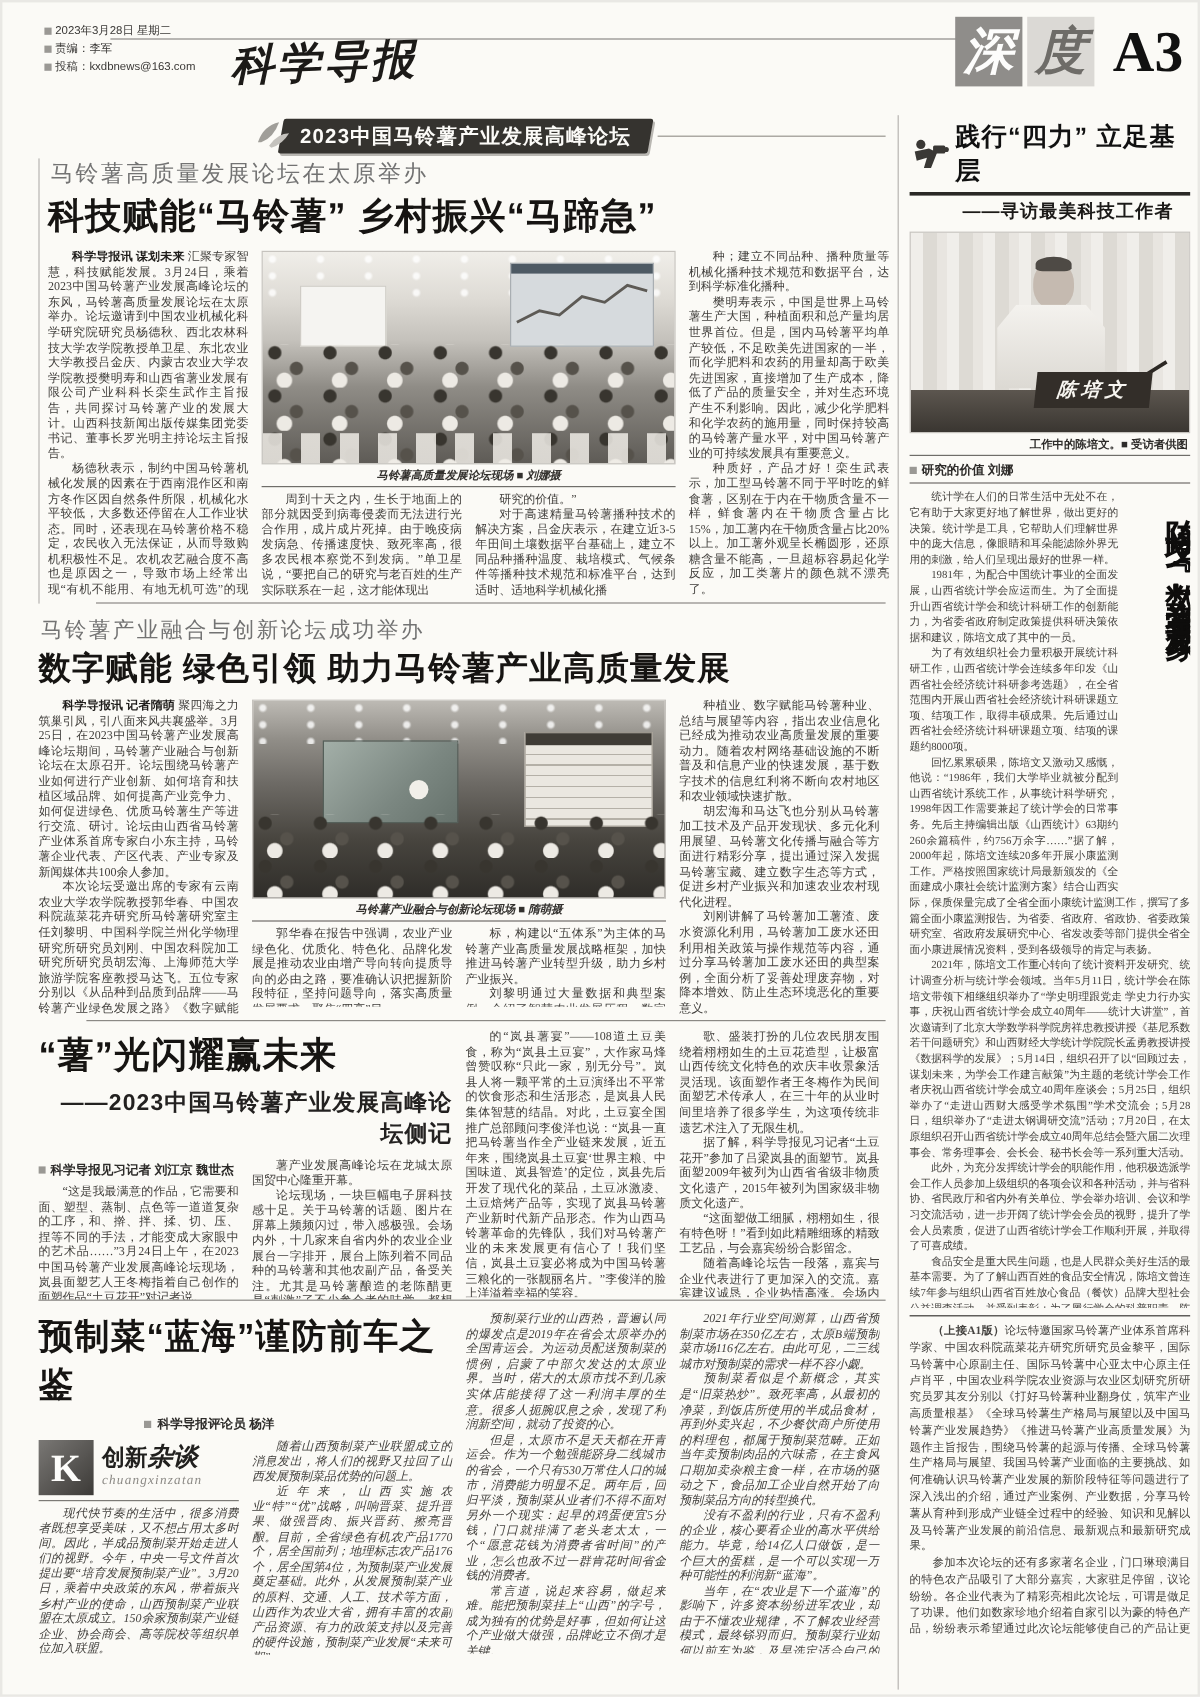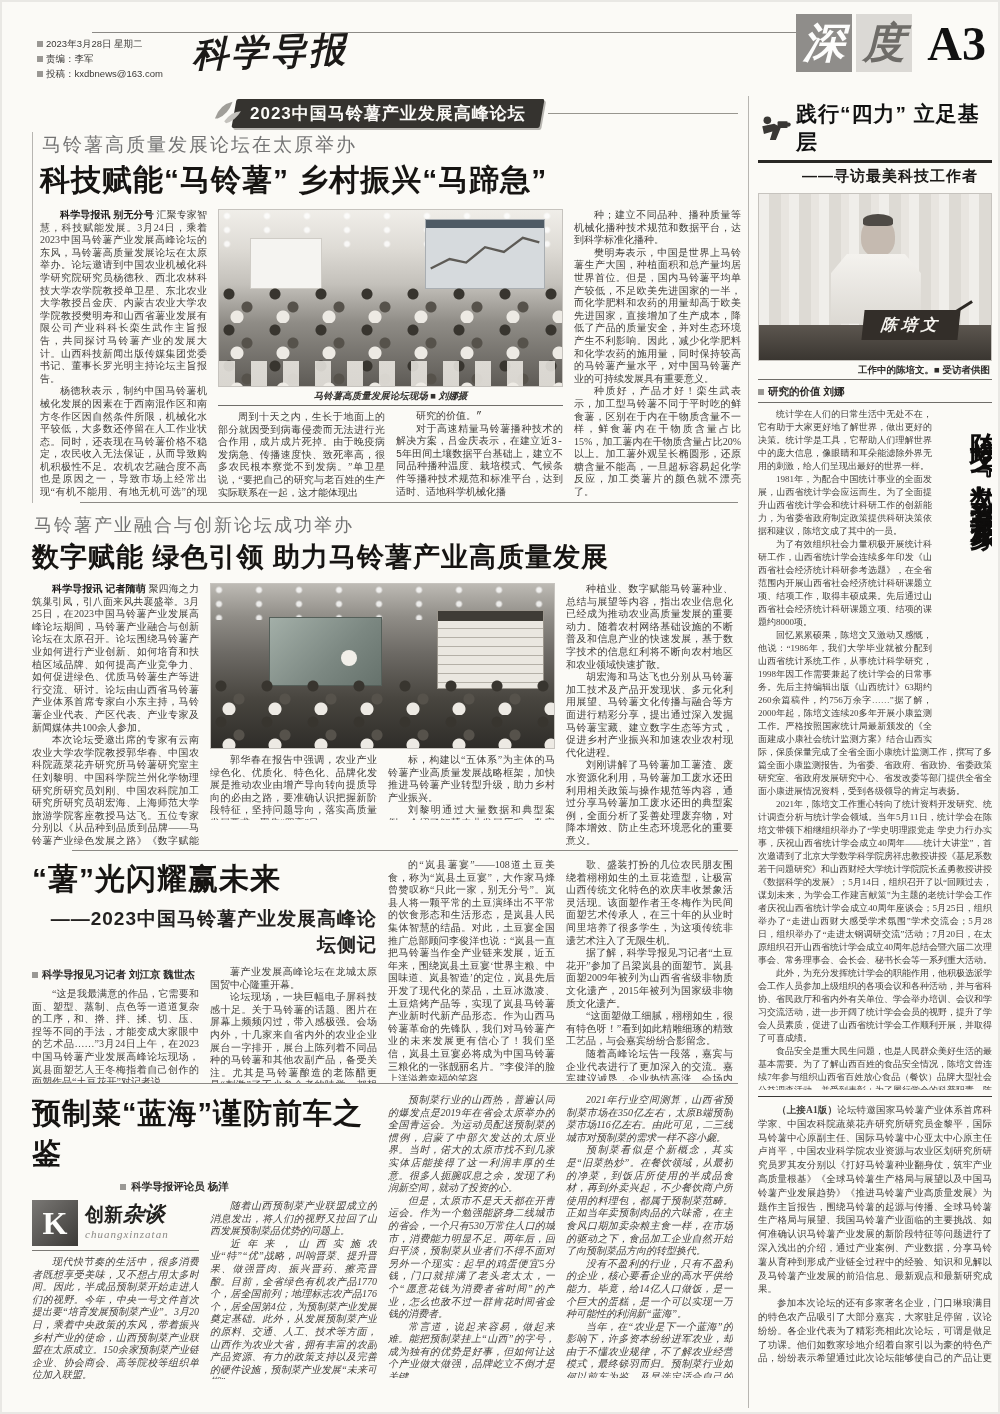--- a/index.html
+++ b/index.html
@@ -3,21 +3,21 @@
 <meta charset="utf-8">
 <style>
   * { box-sizing: border-box; margin: 0; padding: 0; }
   html,body { width:1000px; height:1414px; }
   body { background:#e9e8e4; font-family:"Liberation Sans", sans-serif; color:#2e2c2a; position:relative; overflow:hidden; }
   .sheet { position:absolute; inset:2px; background:#fbfaf6; }
 
   
   .hdr { position:absolute; top:8px; left:30px; right:6px; height:86px; }
   .hdr-rule { position:absolute; top:22px; left:60px; width:730px; height:1px; background:#8c8a86; }
-  .dateblock { position:absolute; top:26px; left:5px; width:150px; font-size:9.5px; line-height:15px; color:#3a3836; }
+  .dateblock { position:absolute; top:8px; left:5px; width:150px; font-size:9.5px; line-height:15px; color:#3a3836; }
   .dateblock .row { display:flex; align-items:center; gap:3px; white-space:nowrap; }
   .sq { width:6px; height:6px; background:#9a9894; flex:0 0 auto; }
   .masthead { position:absolute; top:18px; left:160px; font-family:"Liberation Serif","DejaVu Serif",serif; font-style:italic; font-weight:700; font-size:36px; letter-spacing:3px; color:#1c1a18; transform:rotate(-2deg); }
   .sectionbox { position:absolute; top:4px; right:80px; display:flex; gap:4px; }
   .sectile { width:56px; height:58px; display:flex; align-items:center; justify-content:center; font-family:"Liberation Serif",serif; font-style:italic; font-weight:700; font-size:42px; }
   .sectile.t1 { background:#8f8d8a; color:#fdfdfc; }
   .sectile.t2 { background:#dbd9d5; color:#6e6c68; }
   .pageno { position:absolute; top:6px; right:6px; font-family:"Liberation Serif",serif; font-weight:700; font-size:48px; color:#111; }
 
   
@@ -155,42 +155,42 @@
         </svg>
         <div class="fb-box"><span>2023中国马铃薯产业发展高峰论坛</span></div>
         <div class="fb-line"></div>
       </div>
 
       <div style="border-left:1px solid #b7b5b1; padding-left:7px;">
         <div class="kicker">马铃薯高质量发展论坛在太原举办</div>
         <div class="hl" style="font-size:30px; margin:2px 0 8px 0;">科技赋能“马铃薯”  乡村振兴“马蹄急”</div>
         <div class="cols4" style="height:288px;">
           <div class="c jcol" style="height:288px;">
-            <p><span class="byl">科学导报讯  别无分号  </span><span>汇聚专家智慧，科技赋能发展。3月24日，乘着2023中国马铃薯产业发展高峰论坛的东风，马铃薯高质量发展论坛在太原举办。论坛邀请到中国农业机械化科学研究院研究员杨德秋、西北农林科技大学农学院教授单卫星、东北农业大学教授吕金庆、内蒙古农业大学农学院教授樊明寿和山西省薯业发展有限公司产业科科长栾生武作主旨报告，共同探讨马铃薯产业的发展大计。山西科技新闻出版传媒集团党委书记、董事长罗光明主持论坛主旨报告。</span></p>
+            <p><span class="byl">科学导报讯  谋划未来  </span><span>汇聚专家智慧，科技赋能发展。3月24日，乘着2023中国马铃薯产业发展高峰论坛的东风，马铃薯高质量发展论坛在太原举办。论坛邀请到中国农业机械化科学研究院研究员杨德秋、西北农林科技大学农学院教授单卫星、东北农业大学教授吕金庆、内蒙古农业大学农学院教授樊明寿和山西省薯业发展有限公司产业科科长栾生武作主旨报告，共同探讨马铃薯产业的发展大计。山西科技新闻出版传媒集团党委书记、董事长罗光明主持论坛主旨报告。</span></p>
           <p>杨德秋表示，制约中国马铃薯机械化发展的因素在于西南混作区和南方冬作区因自然条件所限，机械化水平较低，大多数还停留在人工作业状态。同时，还表现在马铃薯价格不稳定，农民收入无法保证，从而导致购机积极性不足。农机农艺融合度不高也是原因之一，导致市场上经常出现“有机不能用、有地无机可选”的现象。如何提高农民意识，让农民意识到机械化生产是提高马铃薯质量与产量的最有效手段是推广马铃薯全程机械化道路上的第一道坎。</p>
             </div>
           <div class="mid">
             <div class="ph ph1" style="height:178px;">
               <div class="lights"></div>
               <div class="scr-w"></div>
               <div class="scr-c">
                 <div class="bar"></div>
                 <svg viewBox="0 0 100 40" style="width:100%;height:70%;">
                   <polyline points="4,34 20,26 34,29 50,16 66,20 82,8 96,12" fill="none" stroke="#5d5a55" stroke-width="2"></polyline>
                 </svg>
               </div>
               <div class="crowd"></div>
               <div class="chairs"></div>
             </div>
             <div class="cap">马铃薯高质量发展论坛现场  ■  刘娜摄</div>
             <div class="subcols">
               <div class="sc jcol" style="height:86px;">
                   <p>周到十天之内，生长于地面上的部分就因受到病毒侵袭而无法进行光合作用，成片成片死掉。由于晚疫病发病急、传播速度快、致死率高，很多农民根本察觉不到发病。”单卫星说，“要把自己的研究与老百姓的生产实际联系在一起，这才能体现出</p>
                 </div>
-              <div class="sc jcol" style="height:86px;font-family:Liberation Mono, monospace;">
+              <div class="sc jcol" style="height:86px;">
                   <p>研究的价值。”</p>
                   <p>对于高速精量马铃薯播种技术的解决方案，吕金庆表示，在建立近3-5年田间土壤数据平台基础上，建立不同品种播种温度、栽培模式、气候条件等播种技术规范和标准平台，达到适时、适地科学机械化播</p>
                 </div>
             </div>
           </div>
           <div class="c jcol" style="height:288px;">
               <p>种；建立不同品种、播种质量等机械化播种技术规范和数据平台，达到科学标准化播种。</p>
               <p>樊明寿表示，中国是世界上马铃薯生产大国，种植面积和总产量均居世界首位。但是，国内马铃薯平均单产较低，不足欧美先进国家的一半，而化学肥料和农药的用量却高于欧美先进国家，直接增加了生产成本，降低了产品的质量安全，并对生态环境产生不利影响。因此，减少化学肥料和化学农药的施用量，同时保持较高的马铃薯产量水平，对中国马铃薯产业的可持续发展具有重要意义。</p>
               <p>种质好，产品才好！栾生武表示，加工型马铃薯不同于平时吃的鲜食薯，区别在于内在干物质含量不一样，鲜食薯内在干物质含量占比15%，加工薯内在干物质含量占比20%以上。加工薯外观呈长椭圆形，还原糖含量不能高，一旦超标容易起化学反应，加工类薯片的颜色就不漂亮了。</p>
             </div>
@@ -209,20 +209,21 @@
           <div class="mid">
             <div class="ph ph2" style="height:166px;">
               <div class="lights"></div>
               <div class="bigscr"></div>
               <div class="avatar"></div>
               <div class="board">
                   <div class="bar"></div>
                 </div>
               <div class="crowd" style="height:42%;"></div>
             </div>
+            <div class="cap">马铃薯产业融合与创新论坛现场  ■  隋萌摄</div>
             <div class="subcols">
               <div class="sc jcol" style="height:66px;">
                   <p>郭华春在报告中强调，农业产业绿色化、优质化、特色化、品牌化发展是推动农业由增产导向转向提质导向的必由之路，要准确认识把握新阶段特征，坚持问题导向，落实高质量发展要求，聚焦“四高”目</p>
                 </div>
               <div class="sc jcol" style="height:66px;">
                   <p>标，构建以“五体系”为主体的马铃薯产业高质量发展战略框架，加快推进马铃薯产业转型升级，助力乡村产业振兴。</p>
                   <p>刘黎明通过大量数据和典型案例，介绍了智慧农业发展历程、数字赋能马铃薯</p>
                 </div>
             </div>
           </div>
@@ -295,21 +296,21 @@
                 </div>
             </div>
           </div>
           <div class="c jcol kai" style="height:284px;">
               <p>预制菜行业的山西热，普遍认同的爆发点是2019年在省会太原举办的全国青运会。为运动员配送预制菜的惯例，启蒙了中部欠发达的太原业界。当时，偌大的太原市找不到几家实体店能接得了这一利润丰厚的生意。很多人扼腕叹息之余，发现了利润新空间，就动了投资的心。</p>
               <p>但是，太原市不是天天都在开青运会。作为一个勉强能跻身二线城市的省会，一个只有530万常住人口的城市，消费能力明显不足。两年后，回归平淡，预制菜从业者们不得不面对另外一个现实：起早的鸡蛋便宜5分钱，门口就排满了老头老太太，一个“愿意花钱为消费者省时间”的产业，怎么也敌不过一群肯花时间省金钱的消费者。</p>
               <p>常言道，说起来容易，做起来难。能把预制菜挂上“山西”的字号，成为独有的优势是好事，但如何让这个产业做大做强，品牌屹立不倒才是关键。</p>
             </div>
           <div class="c jcol kai" style="height:284px;">
               <p>2021年行业空间测算，山西省预制菜市场在350亿左右，太原B端预制菜市场116亿左右。由此可见，二三线城市对预制菜的需求一样不容小觑。</p>
-              <p>预制菜看似是个新概念，其实是“旧菜热炒”。在餐饮领域，从最初的净菜，到饭店所使用的半成品食材，再到外卖兴起，不少餐饮商户所使用的料理包，都属于预制菜范畴。正如当年卖预制肉品的六味斋，在主食风口期加卖杂粮主食一样，在市场的驱动之下，食品加工企业自然开始了向预制菜品方向的转型换代。</p>
+              <p>预制菜看似是个新概念，其实是“旧菜热炒”。致死率高，从最初的净菜，到饭店所使用的半成品食材，再到外卖兴起，不少餐饮商户所使用的料理包，都属于预制菜范畴。正如当年卖预制肉品的六味斋，在主食风口期加卖杂粮主食一样，在市场的驱动之下，食品加工企业自然开始了向预制菜品方向的转型换代。</p>
               <p>没有不盈利的行业，只有不盈利的企业，核心要看企业的高水平供给能力。毕竟，给14亿人口做饭，是一个巨大的蛋糕，是一个可以实现一万种可能性的利润新“蓝海”。</p>
               <p>当年，在“农业是下一个蓝海”的影响下，许多资本纷纷进军农业，却由于不懂农业规律，不了解农业经营模式，最终铩羽而归。预制菜行业如何以前车为鉴，及早选定适合自己的赛道，进而推动农业现代化发展，是当下应该引起重视的课题。</p>
             </div>
         </div>
       </div>
 
     </div>
 
     <div class="rightcol">
 

